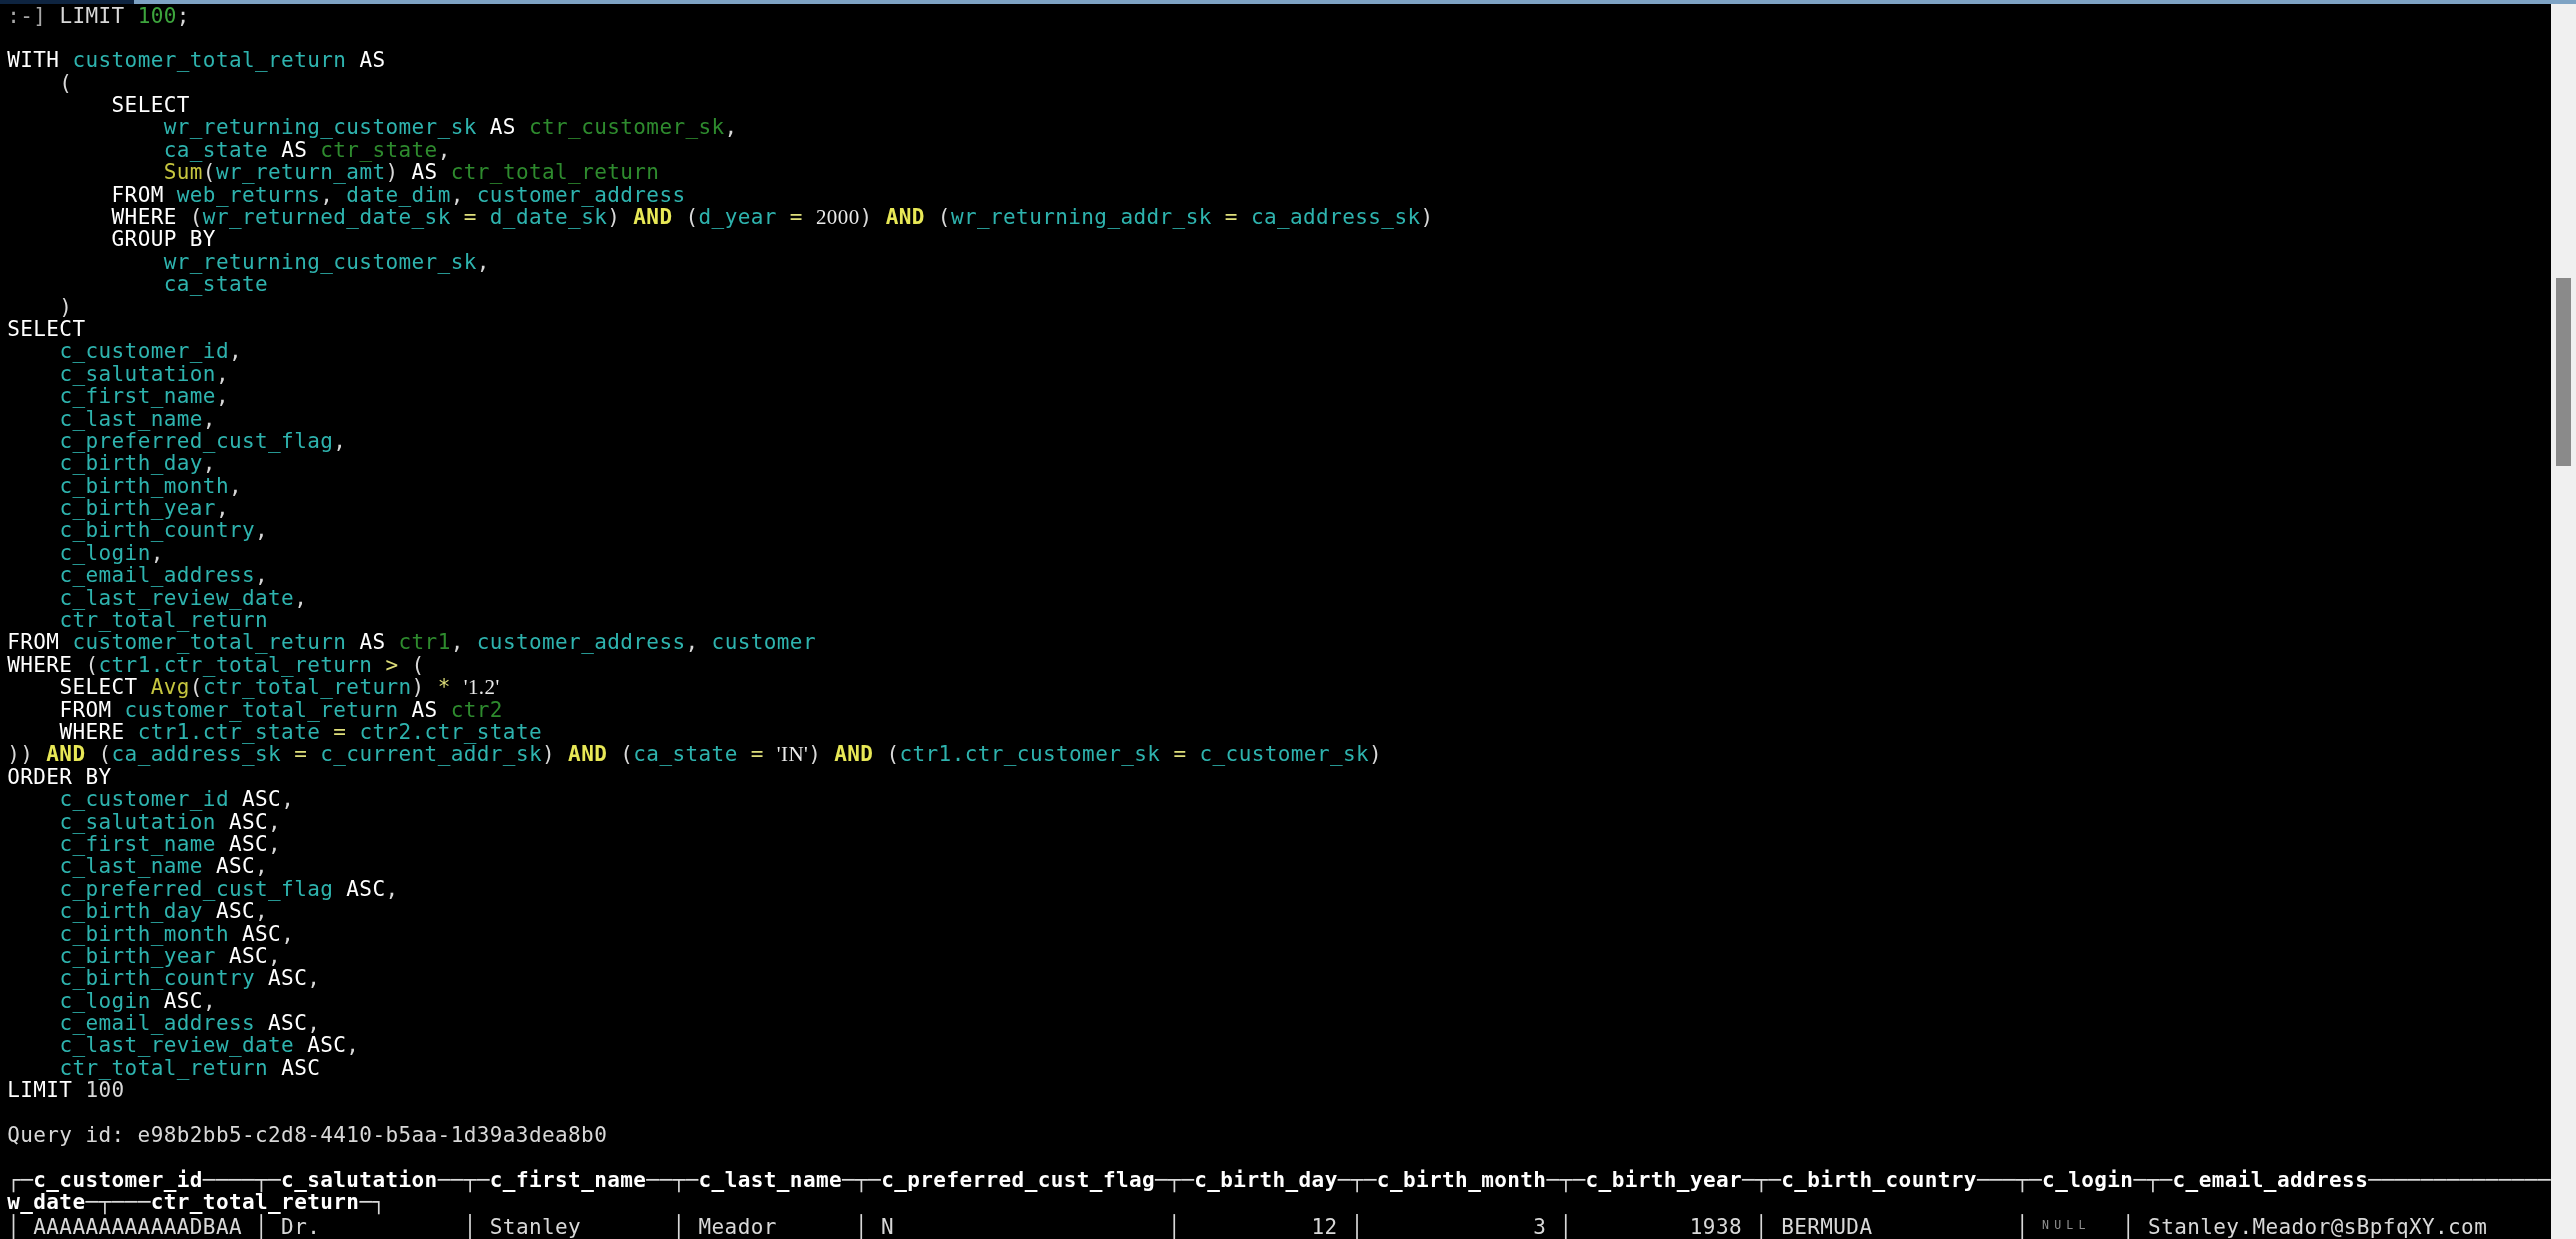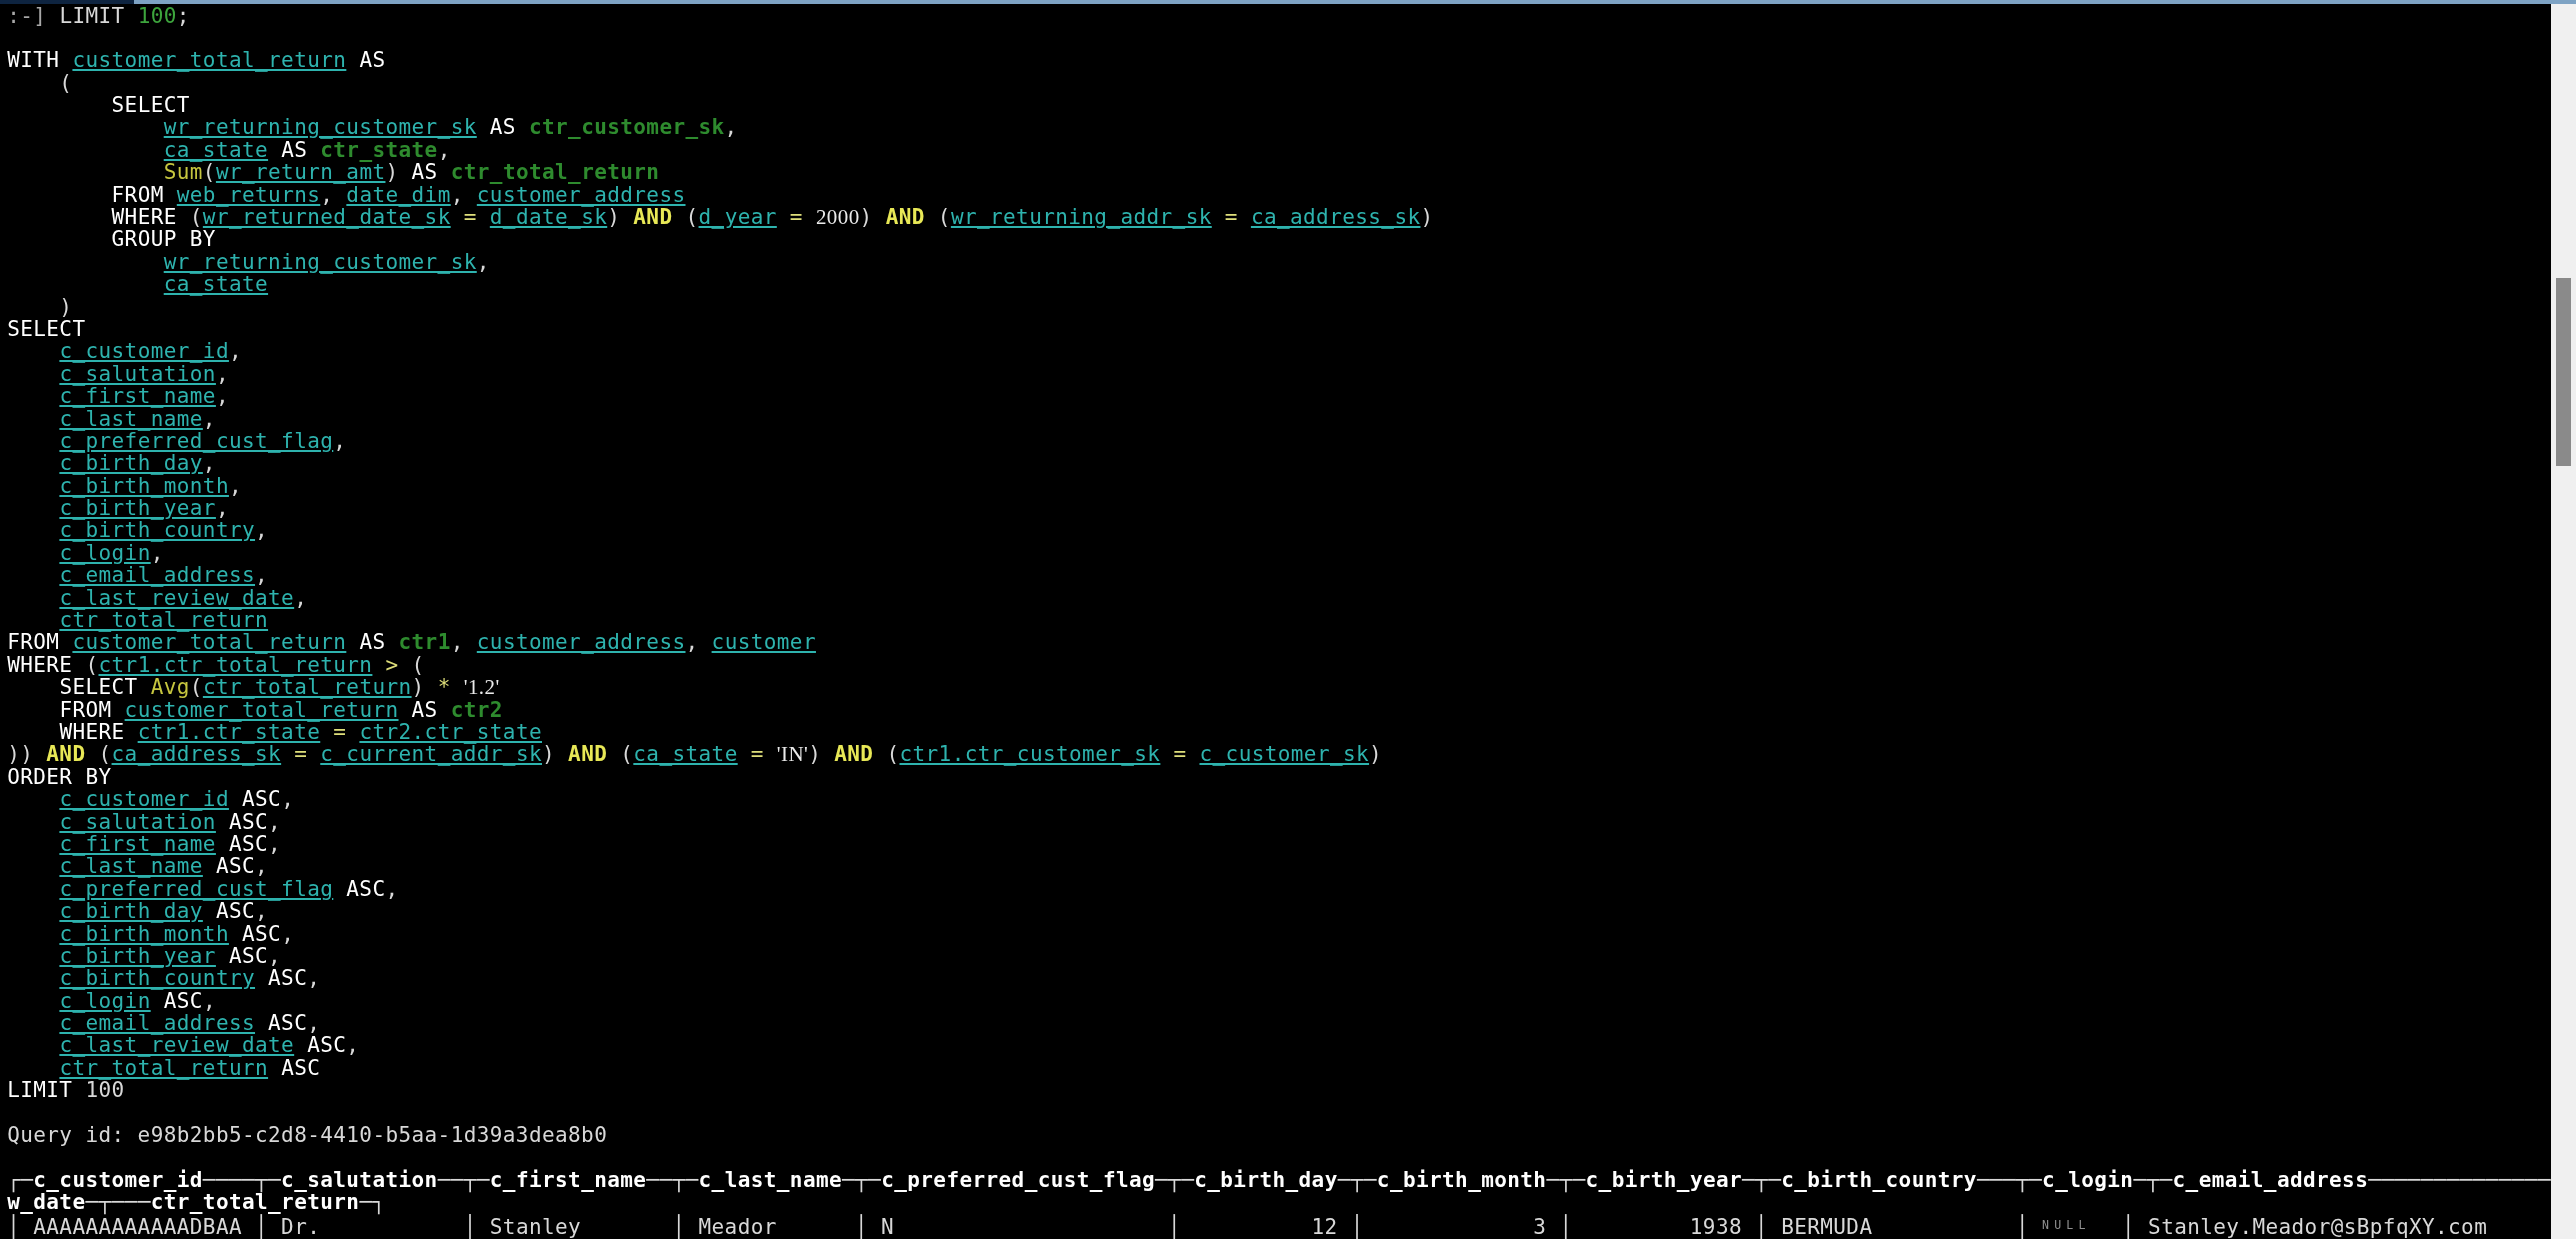--- a/index.html
+++ b/index.html
@@ -18,22 +18,22 @@
     font-size:21px; line-height:22.4px; letter-spacing:0.4px;
     white-space:pre;
   }
   .line { height:22.4px; white-space:pre; }
   .c-plain  { color:var(--plain,#d8d8d8); }
   .c-prompt { color:var(--prompt,#a8a8a8); }
   .c-kw     { color:var(--kw,#ffffff); font-weight:normal; }
   .c-and    { color:var(--and,#e8e856); font-weight:bold;text-align:right; }
   .c-op     { color:var(--op,#dede7a); }
   .c-fn     { color:var(--fn,#c6c63f); }
-  .c-id     { color:var(--id,#2eb3ae);text-decoration:underline; }
-  .c-al     { color:var(--al,#2e8b2e);font-weight:bold; }
+  .c-id     { color:var(--id,#2eb3ae); }
+  .c-al     { color:var(--al,#2e8b2e); }
   .c-num    { color:var(--num,#3da53d); }
   .c-lit    { color:var(--lit,#eaeaea);font-family:Liberation Serif, serif; }
   .c-border { color:var(--border,#d8d8d8); }
   .c-th     { color:var(--th,#ffffff); font-weight:bold; }
   .c-null   {
     color:var(--nullc,#909090);
     display:inline-block; width:4ch;
     font-size:0.55em; letter-spacing:0.45em;
     vertical-align:4.5px;
   }

